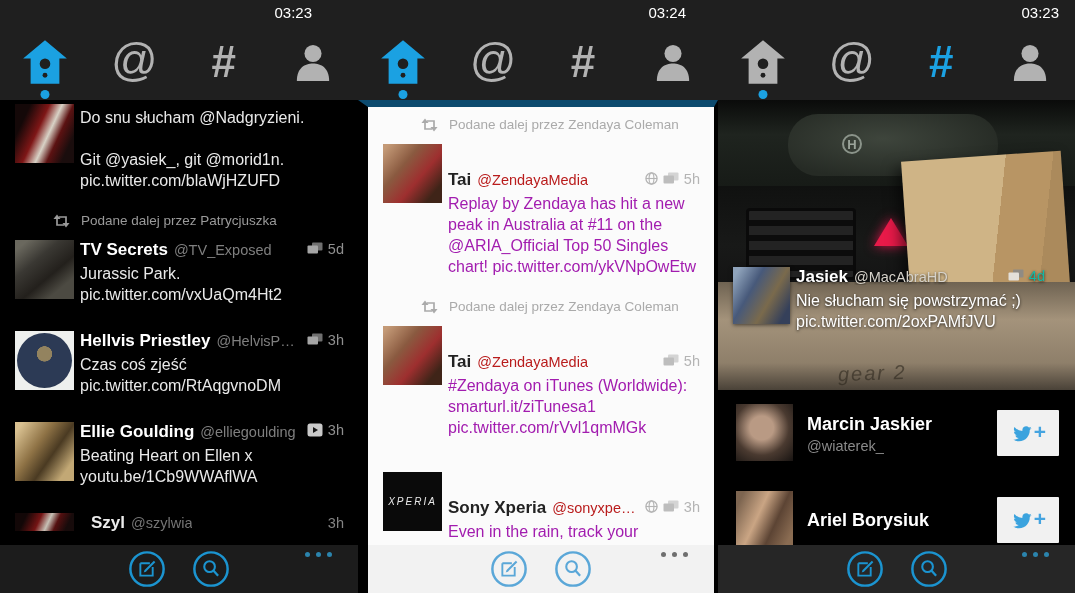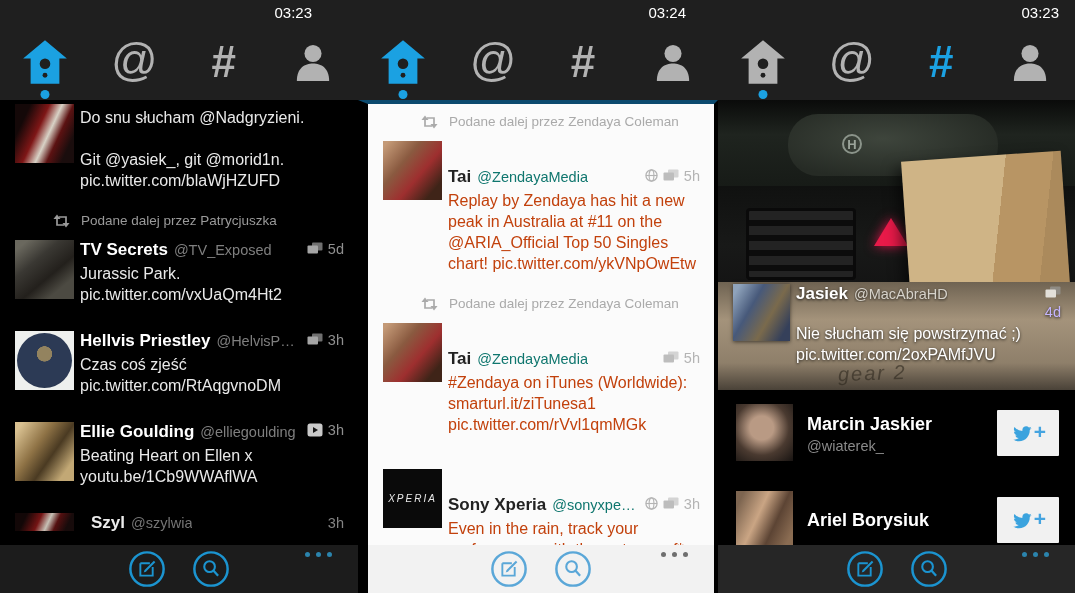--- a/index.html
+++ b/index.html
@@ -27,38 +27,38 @@
   .glyph.at { font-size:46px; font-weight:normal; color:#b2b2b2; margin-top:-4px;}
   .glyph.hash { font-size:44px; color:#b2b2b2; }
   .glyph.blue { color:#1ba1e2; }
   .home-dot { position:absolute; left:50%; bottom:1px; transform:translateX(-50%);
               width:9px; height:9px; border-radius:50%; background:#1ba1e2; }
 
   
   .content { height:445px; overflow:hidden; position:relative; }
   .content.dark { background:#000; color:#ececec; }
   .content.light { background:#fbfbfb; color:#4f4f4f;
-                   border-left:10px solid #000; border-right:4px solid #000; border-top:4px solid #0c4a6e; }
+                   border-left:10px solid #000; border-right:4px solid #000; border-top:7px solid #0c4a6e; }
 
   .tweet { display:flex; padding:4px 14px 0 15px; margin-bottom:22px; }
   .avatar { width:59px; height:59px; flex:0 0 59px; margin-right:6px;font-style:italic; }
   .tw-main { flex:1; min-width:0; }
   .tw-head { display:flex; align-items:baseline; white-space:nowrap; }
   .tw-name { font-weight:bold; font-size:17px; }
   .dark .tw-name { color:#fff; }
   .light .tw-name { color:#222; }
   .tw-handle { font-size:14.5px; margin-left:6px; overflow:hidden; text-overflow:ellipsis; }
   .dark .tw-handle { color:#7f7f7f; }
-  .light .tw-handle { color:#0f766e;margin-top:28px; }
+  .light .tw-handle { color:#b91c1c;margin-top:28px; }
   .tw-meta { margin-left:auto; display:flex; align-items:center; gap:5px; font-size:14.5px; padding-left:8px; }
   .dark .tw-meta { color:#8f8f8f; }
   .light .tw-meta { color:#b4b4b4; }
   .tw-body { font-size:16px; line-height:21px; margin-top:3px; white-space:pre-line; overflow-wrap:break-word; }
   .dark .tw-body { color:#e9e9e9; }
-  .light .tw-body { color:#c2410c; }
+  .light .tw-body { color:#a21caf; }
 
   .rt-row { display:flex; align-items:center; padding:0 14px 0 52px; margin:2px 0 8px 0; font-size:13.5px; }
   .dark .rt-row { color:#9a9a9a; }
   .light .rt-row { color:#aaaaaa; }
   .rt-row svg { margin-right:10px; flex:0 0 auto; }
 
   
   .av-red    { background:linear-gradient(115deg,#140808 18%,#7e1616 40%,#d8d2c6 55%,#5c1212 68%,#1a0d0d 85%); }
   .av-tv     { background:linear-gradient(140deg,#6a685e 10%,#3a3833 35%,#23201c 60%,#4c4a42 80%); }
   .av-hellvis{ background:#eef0ee; position:relative; }
@@ -87,25 +87,25 @@
   .ph-tri   { position:absolute; top:118px; left:156px; width:0; height:0;
               border-left:17px solid transparent; border-right:17px solid transparent;
               border-bottom:28px solid #e81a49; filter:drop-shadow(0 0 6px #d4144a); }
   .ph-box   { position:absolute; top:56px; right:8px; width:160px; height:176px; transform:rotate(-4deg);
               background:linear-gradient(100deg,#cfb486 0 55%,#b89564 55% 80%,#ab8a5c 80%);
               box-shadow:-6px 6px 14px rgba(0,0,0,.55); }
   .ph-door  { position:absolute; top:182px; left:0; right:0; height:108px;
               background:linear-gradient(#6f6352,#a4937b 35%,#8e7f6a 75%,#4a4238); }
   .ph-scribble { position:absolute; top:262px; left:120px; color:rgba(40,34,26,.55);
               font-size:20px; font-style:italic; letter-spacing:2px; transform:rotate(-2deg); }
-  .ph-tweet { position:absolute; top:178px; left:0; right:0; padding:6px 14px 0 15px; display:flex;
+  .ph-tweet { position:absolute; top:161px; left:0; right:0; padding:6px 30px 0 15px; display:flex;
               text-shadow:0 1px 3px rgba(0,0,0,.8); margin-bottom:0; }
   .ph-tweet .tw-name { color:#fff; }
   .ph-tweet .tw-handle { color:#d6d2ca; }
-  .ph-tweet .tw-meta { color:#c4b5fd;flex-direction:column; }
+  .ph-tweet .tw-meta { color:#14b8a6; }
   .ph-tweet .tw-body { color:#fff; }
   .ph-tweet .avatar { width:57px; height:57px; flex:0 0 57px; box-shadow:0 1px 4px rgba(0,0,0,.6); }
 
   
   .userlist { padding-top:14px; }
   .user-row { display:flex; align-items:center; padding:0 16px 0 18px; margin-bottom:30px; }
   .user-av { width:57px; height:57px; flex:0 0 57px; margin-right:14px; }
   .user-names { flex:1; min-width:0; padding-top:2px; }
   .user-name { font-weight:bold; font-size:18px; color:#fff; }
   .user-handle { font-size:14.5px; color:#8a8a8a; margin-top:3px; }

